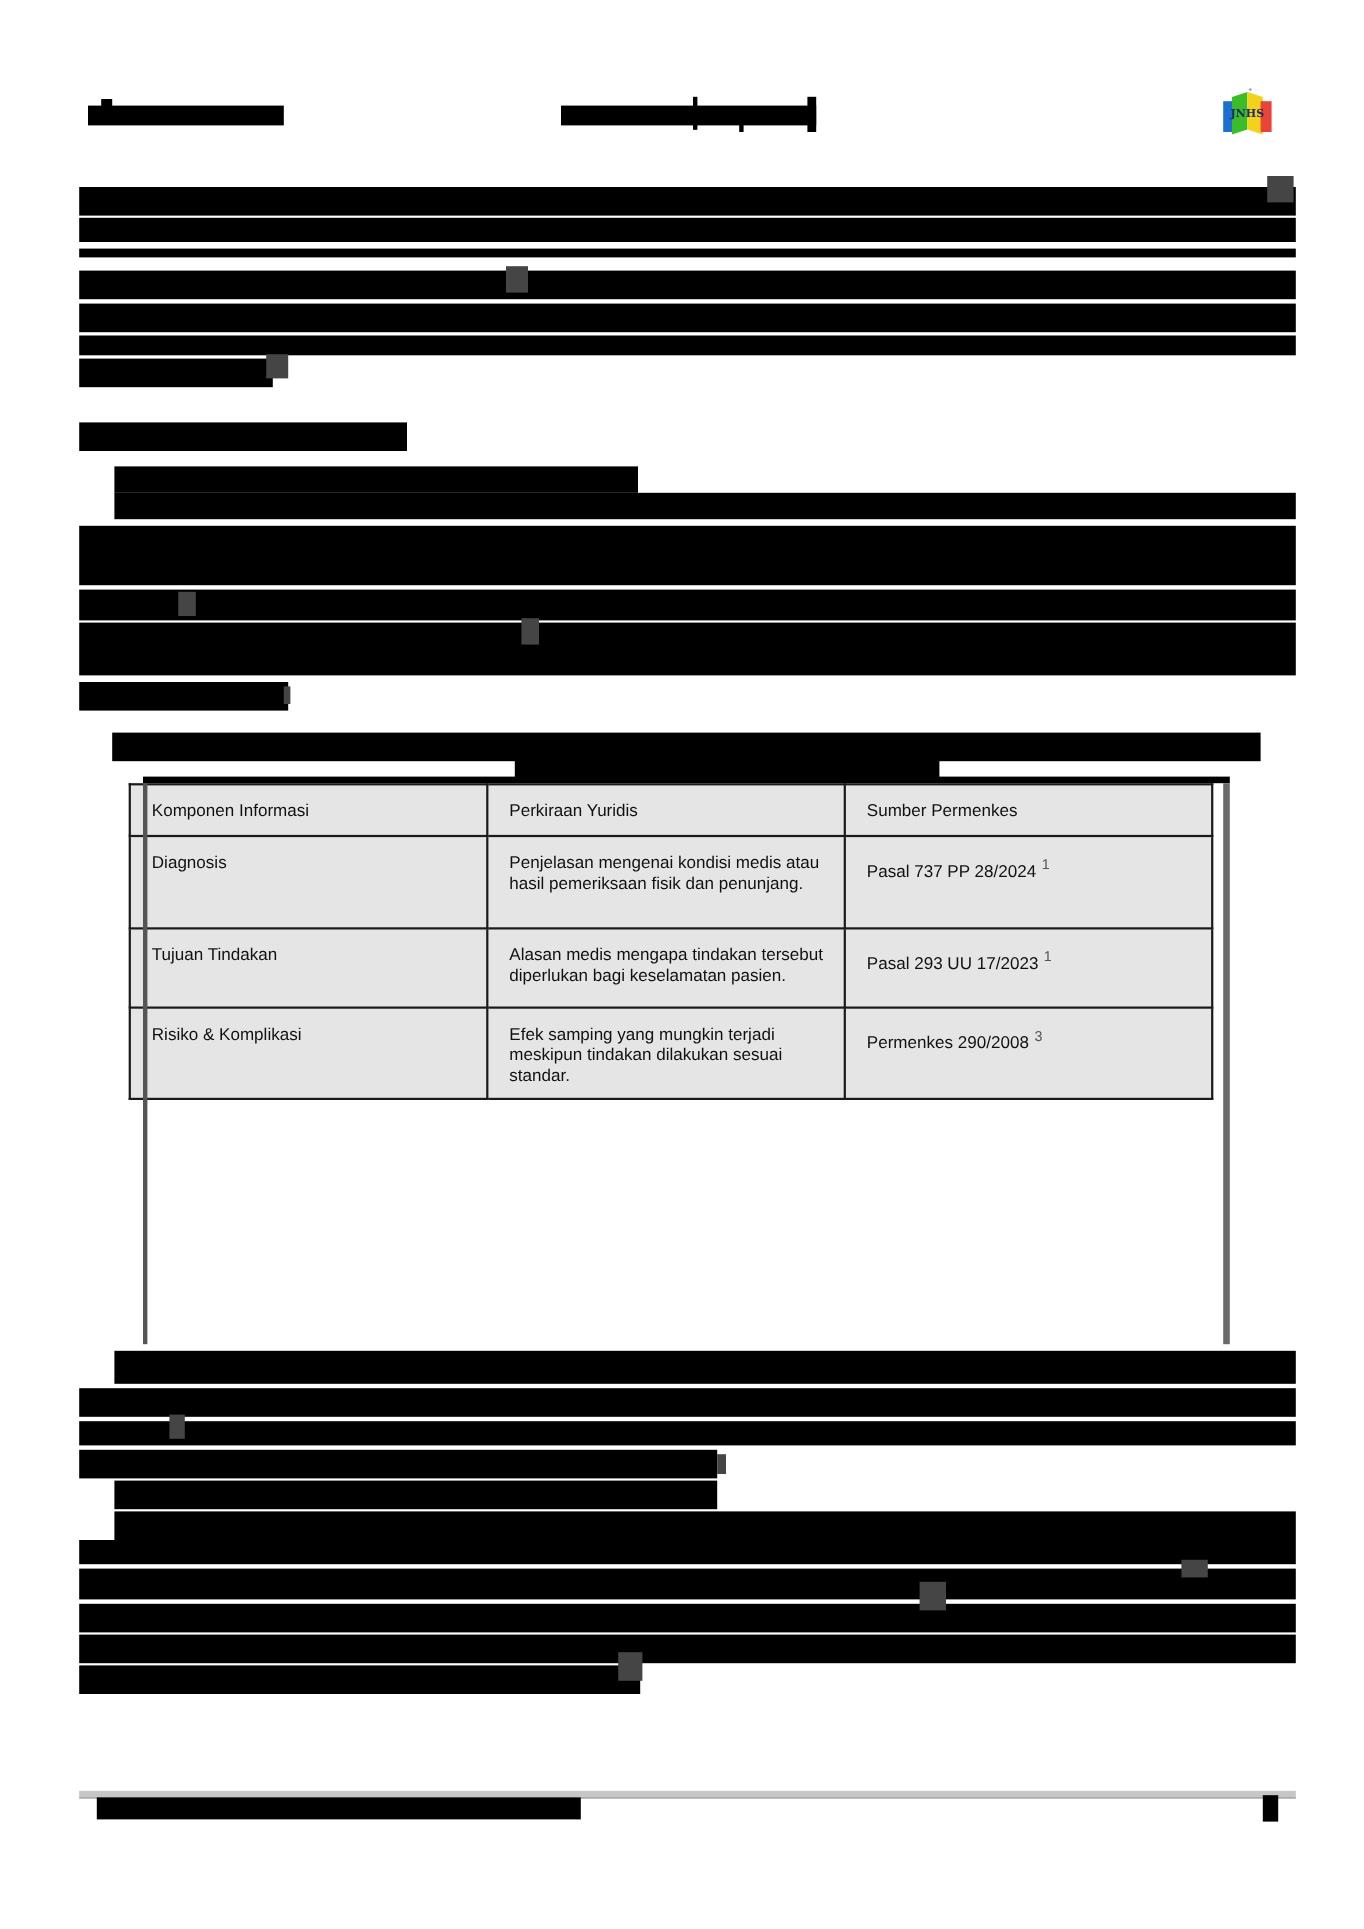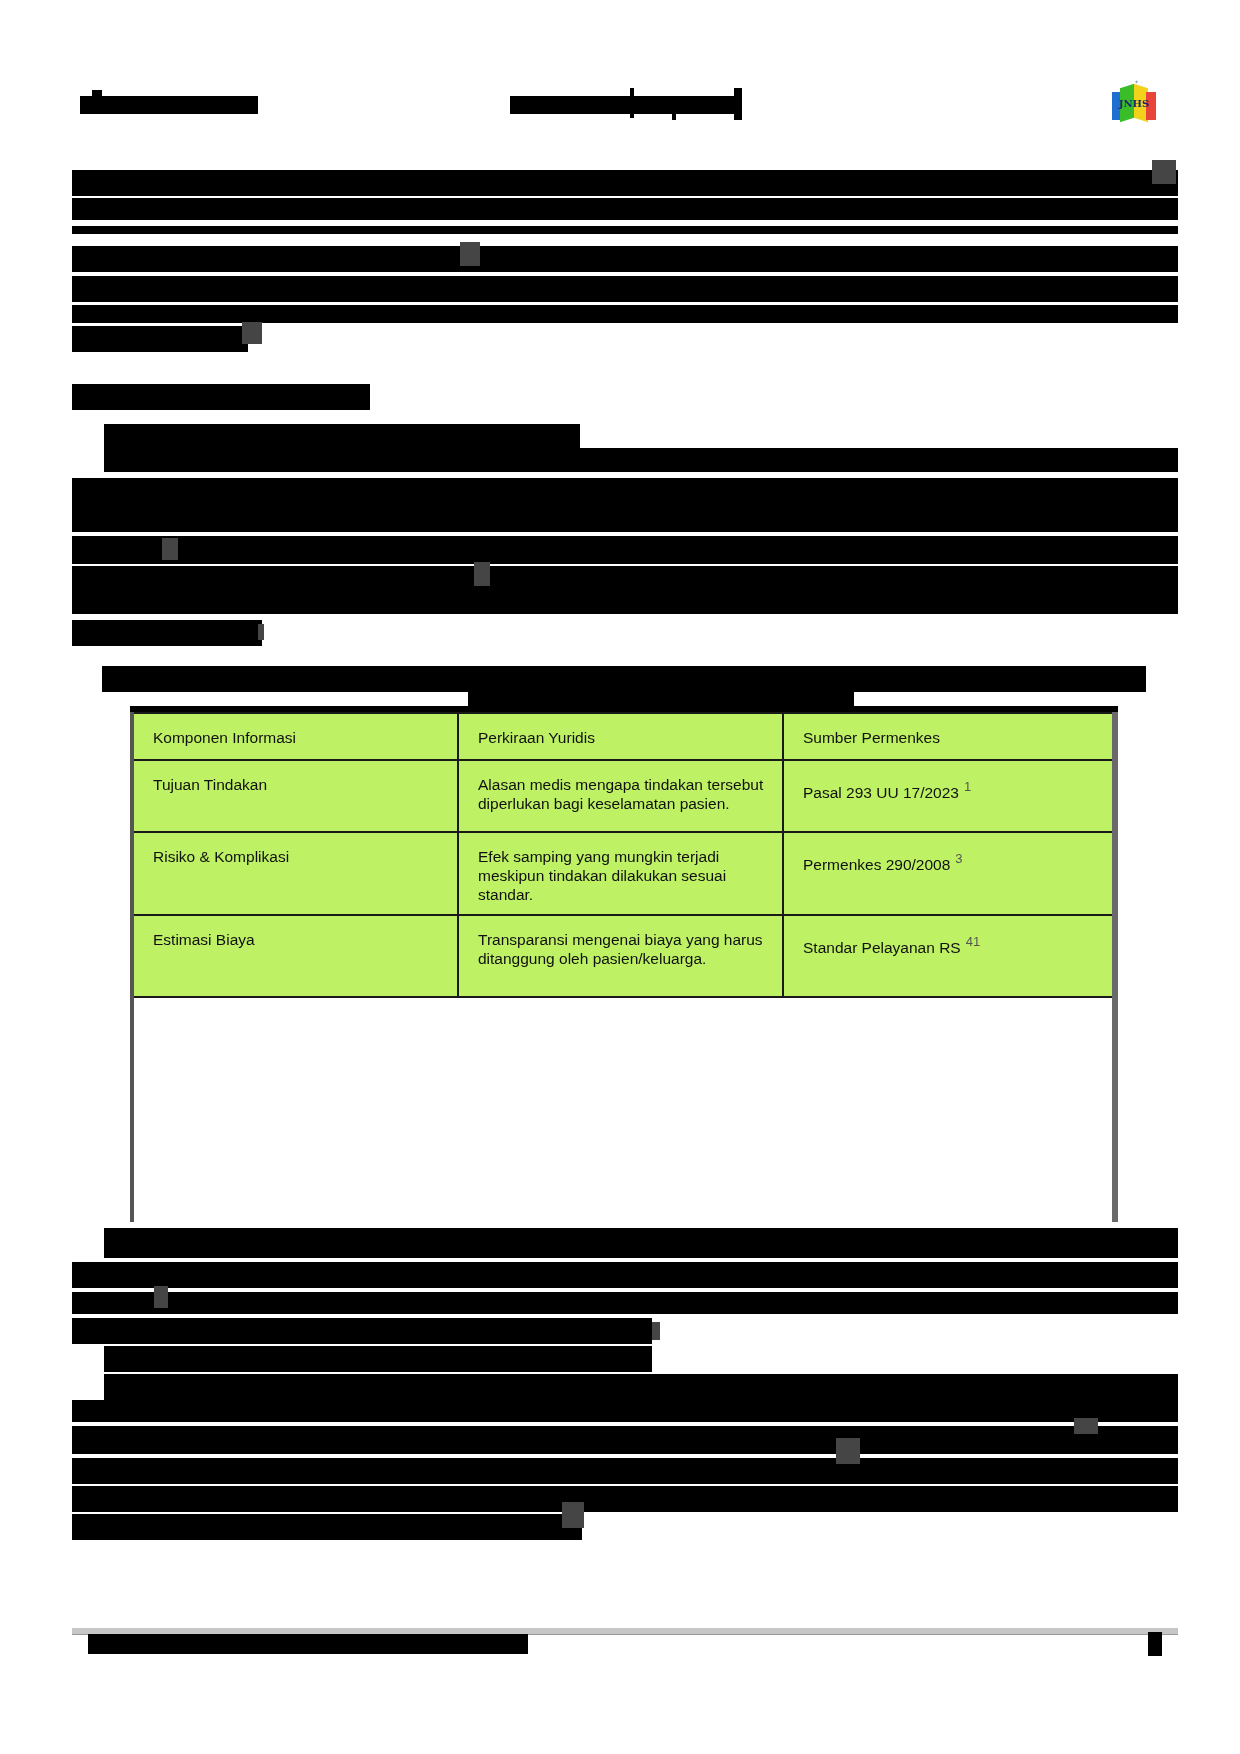--- a/index.html
+++ b/index.html
@@ -9,21 +9,21 @@
 
     
     .logo { position: absolute; left: 1112px; top: 82px; width: 44px; height: 40px; }
     .logo .b1 { position:absolute; left:0; top:10px; width:10px; height:28px; background:#1f6fd1; }
     .logo .b2 { position:absolute; left:8px; top:4px; width:14px; height:34px; background:#3bbd2a; transform: skewY(-18deg); }
     .logo .b3 { position:absolute; left:22px; top:4px; width:14px; height:34px; background:#f2d21b; transform: skewY(18deg); }
     .logo .b4 { position:absolute; left:34px; top:10px; width:10px; height:28px; background:#e8443a; }
     .logo .txt { position:absolute; left:4px; top:16px; width:36px; text-align:center; font-family:"DejaVu Serif", serif; font-weight:bold; font-size:10px; color:#1a2a6a; }
     .logo .stars { position:absolute; left:22px; top:-4px; font-size:6px; color:#8fa0c8; }
     .tbl-top { position:absolute; left:130px; top:706px; width:988px; height:6px; background:#000; }
-    table.info { position:absolute; left:132px; top:712px; width:984px; border-collapse: collapse; background:#bef264; table-layout: fixed; }
+    table.info { position:absolute; left:117px; top:712px; width:984px; border-collapse: collapse; background:#e5e5e5; table-layout: fixed; }
     table.info td { border: 2px solid #1a1a1a; vertical-align: top; font-size: 15.5px; line-height: 19px; padding: 14px 18px 10px 19px; color:#111; }
     table.info col.c1 { width: 325px; }
     table.info col.c2 { width: 325px; }
     table.info col.c3 { width: 334px; }
     table.info tr.hdr td { height: 18px; padding-top: 14px; padding-bottom: 12px; }
     .src { display:inline-block; margin-top: 8px; }
     .sup { font-size: 13px; color:#555; position: relative; top: -7px; margin-left: 5px; }
     .left-shade { position:absolute; left:130px; top:712px; width:4px; height:510px; background:#555; }
     .right-shade { position:absolute; left:1112px; top:712px; width:6px; height:510px; background:#6a6a6a; }
 
@@ -88,34 +88,34 @@
       <col class="c1">
       <col class="c2">
       <col class="c3">
     </colgroup>
   <tbody>
       <tr class="hdr">
     <td>Komponen Informasi</td>
     <td>Perkiraan Yuridis</td>
     <td>Sumber Permenkes</td>
   </tr>
+  <tr style="height:84px;">
+    <td>Diagnosis</td>
+    <td>Penjelasan mengenai kondisi medis atau hasil pemeriksaan fisik dan penunjang.</td>
+    <td><span class="src">Pasal 737 PP 28/2024</span><span class="sup">1</span></td>
+  </tr>
   <tr style="height:72px;">
     <td>Tujuan Tindakan</td>
     <td>Alasan medis mengapa tindakan tersebut diperlukan bagi keselamatan pasien.</td>
     <td><span class="src">Pasal 293 UU 17/2023</span><span class="sup">1</span></td>
   </tr>
   <tr style="height:72px;">
     <td>Risiko &amp; Komplikasi</td>
     <td>Efek samping yang mungkin terjadi meskipun tindakan dilakukan sesuai standar.</td>
     <td><span class="src">Permenkes 290/2008</span><span class="sup">3</span></td>
-  </tr>
-  <tr style="height:82px;">
-    <td>Estimasi Biaya</td>
-    <td>Transparansi mengenai biaya yang harus ditanggung oleh pasien/keluarga.</td>
-    <td><span class="src">Standar Pelayanan RS</span><span class="sup">41</span></td>
   </tr>
 </tbody>
   </table>
 <div class="left-shade"></div>
 <div class="right-shade"></div>
 
 <div>
   <div class="blk" style="left:104px;top:1228px;width:1074px;height:30px;"></div>
   <div class="blk" style="left:72px;top:1262px;width:1106px;height:26px;"></div>
   <div class="blk" style="left:72px;top:1292px;width:1106px;height:22px;"></div>

